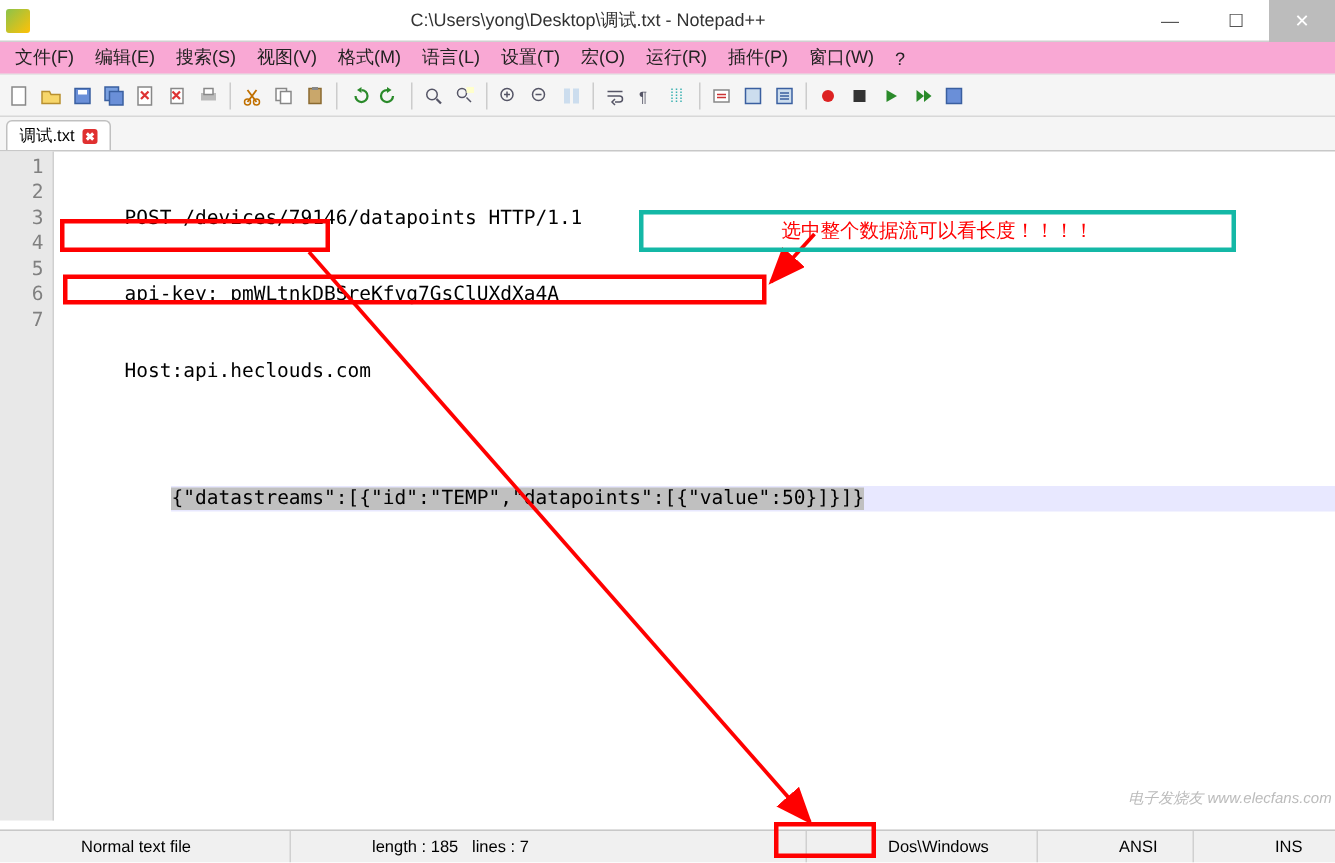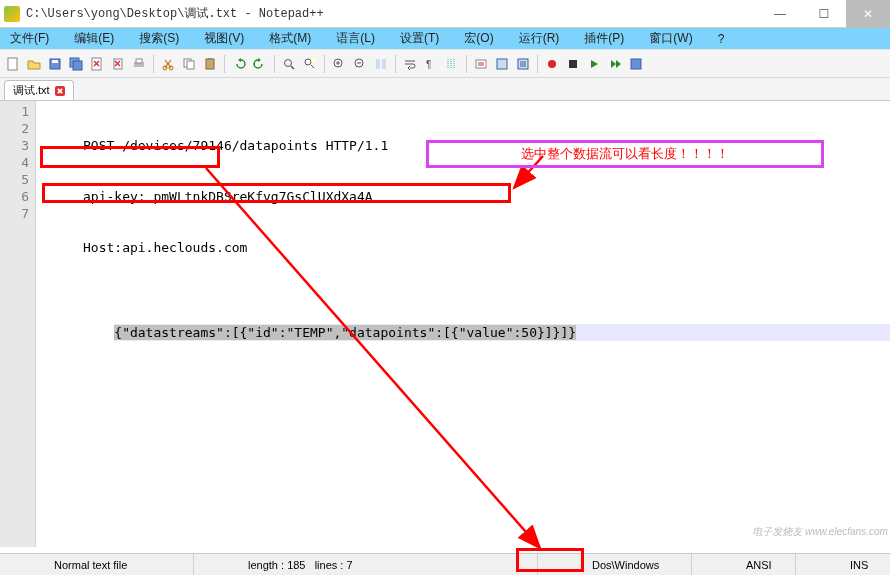--- a/index.html
+++ b/index.html
@@ -1,23 +1,23 @@
 <!DOCTYPE html>
 <html><head>
 <meta charset="utf-8">
 <style>
 * { box-sizing: border-box; margin: 0; padding: 0; }
 body { font-family: "Microsoft YaHei", Tahoma, sans-serif; font-size: 12px; background: #fff; width: 890px; height: 575px; overflow: hidden; position: relative; }
 .titlebar { height: 28px; background: #fff; display: flex; align-items: center; border-bottom: 1px solid #d0d0d0; }
 .title-icon { width: 16px; height: 16px; margin: 0 6px 0 4px; background: linear-gradient(135deg,#8bc34a,#ffc107); border-radius: 2px; }
-.title-text { flex: 1; text-align: left; color: #333; font-size: 12px; font-family: Liberation Mono, monospace; }
+.title-text { flex: 1; text-align: center; color: #333; font-size: 12px; }
 .win-btns { display: flex; }
 .win-btn { width: 44px; height: 28px; display: flex; align-items: center; justify-content: center; color: #555; }
 .win-btn.close { background: #bcbcbc; color: #fff; }
-.menubar { height: 22px; display: flex; align-items: center; padding: 0 4px; gap: 13px; background: #7dd3fc; border-bottom: 1px solid #e5e5e5; }
+.menubar { height: 22px; display: flex; align-items: center; padding: 0 4px; gap: 2px; background: #f9a8d4; border-bottom: 1px solid #e5e5e5; }
 .menu-item { padding: 2px 6px; color: #222; }
 .toolbar { height: 28px; display: flex; align-items: center; padding: 2px 4px; gap: 3px; background: #f5f5f5; border-bottom: 1px solid #d8d8d8; }
 .tb-icon { width: 18px; height: 18px; display: flex; align-items: center; justify-content: center; border-radius: 2px; }
 .tb-sep { width: 1px; height: 18px; background: #ccc; margin: 0 2px; }
 .tabbar { height: 22px; display: flex; align-items: flex-end; padding: 0 4px; background: #f5f5f5; }
 .tab { height: 20px; display: flex; align-items: center; padding: 0 8px; background: #fff; border: 1px solid #c0c0c0; border-bottom: none; border-radius: 4px 4px 0 0; gap: 5px; justify-content: center; }
 .tab .tn { font-size: 11px; }
 .tab .tc { width: 10px; height: 10px; background: #e03030; border-radius: 2px; position: relative; }
 .tab .tc::before, .tab .tc::after { content:""; position:absolute; background:#fff; left:2px; top:4px; width:6px; height:2px; }
 .tab .tc::before { transform:rotate(45deg); }
@@ -27,21 +27,21 @@
 .gutter div { height: 17px; }
 .code { flex: 1; padding: 2px 0 0 8px; font-family: Consolas, monospace; font-size: 13px; line-height: 17px; white-space: pre; }
 .code .ln { height: 17px; margin-left: 39px; }
 .hl-line { background: #e8e8ff; display: inline-block; width: 100%; }
 .sel { background: #c0c0c0; }
 .statusbar { position: absolute; bottom: 0; left: 0; right: 0; height: 22px; display: flex; align-items: center; background: #f0f0f0; border-top: 1px solid #c8c8c8; font-size: 11px; }
 .st-cell { padding: 0 10px; border-right: 1px solid #d0d0d0; height: 100%; display: flex; align-items: center; margin-left: 44px; }
 .st-cell.fill { flex: 1; }
 .ann-box1 { position: absolute; border: 3px solid red; left: 40px; top: 146px; width: 180px; height: 22px; z-index: 9; }
 .ann-box2 { position: absolute; border: 3px solid red; left: 42px; top: 183px; width: 469px; height: 20px; z-index: 9; }
-.ann-box3 { position: absolute; border: 3px solid #d946ef; left: 426px; top: 140px; width: 398px; height: 28px; display:flex; align-items:center; justify-content:center; color:red; font-size:13px; z-index: 9; }
+.ann-box3 { position: absolute; border: 3px solid #14b8a6; left: 426px; top: 140px; width: 398px; height: 28px; display:flex; align-items:center; justify-content:center; color:red; font-size:13px; z-index: 9; }
 .ann-box4 { position: absolute; border: 3px solid red; left: 516px; top: 548px; width: 68px; height: 24px; z-index: 9; }
 .arrow { position: absolute; z-index: 8; }
 .arrow-head { fill: red; }
 .watermark { position:absolute; right:0; bottom:18px; width:140px; height:50px; display:flex; align-items:center; justify-content:center; color:#bbb; font-size:10px; font-style:italic; pointer-events:none; }
 svg.ico { width:14px; height:14px; }
 </style>
 </head>
 <body>
 
 <div class="titlebar">

